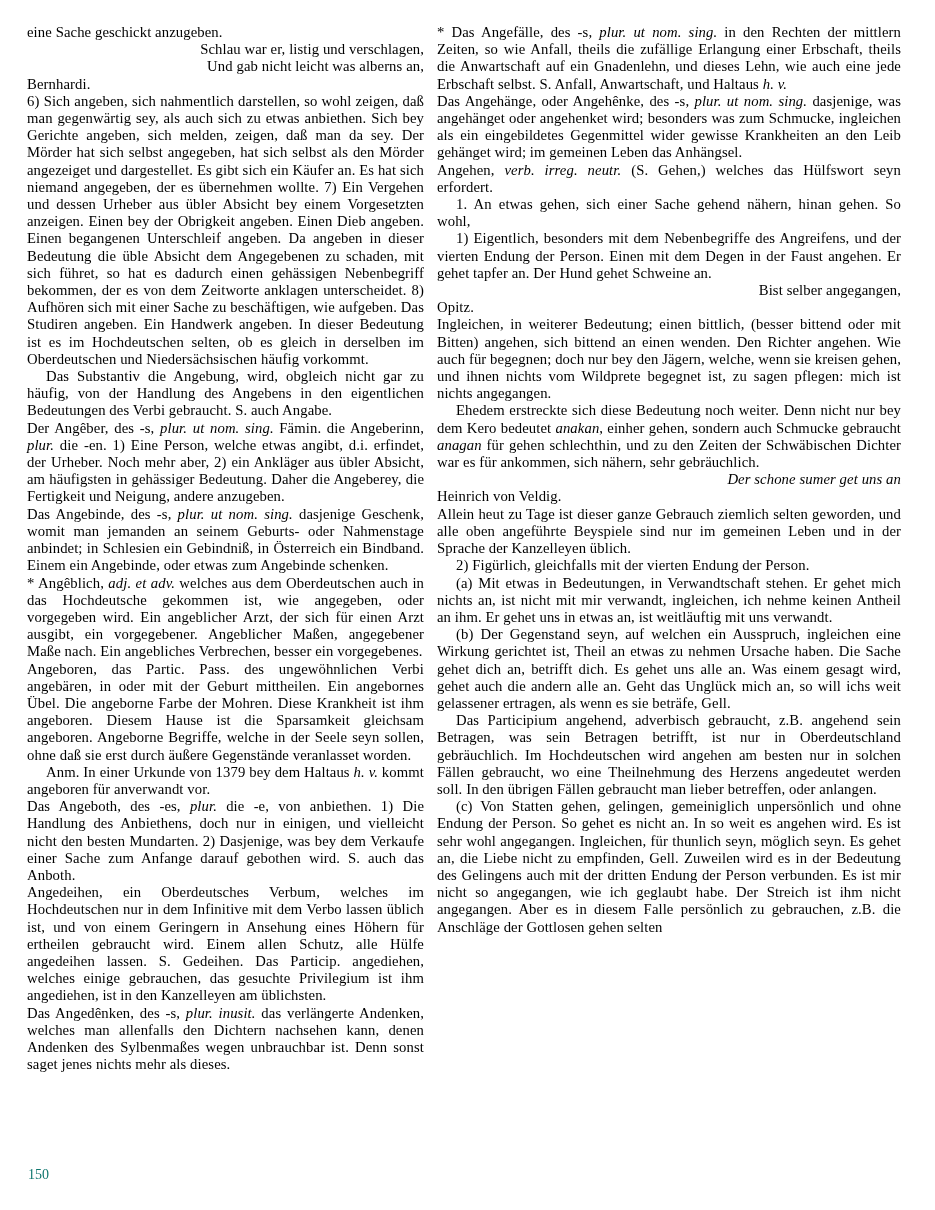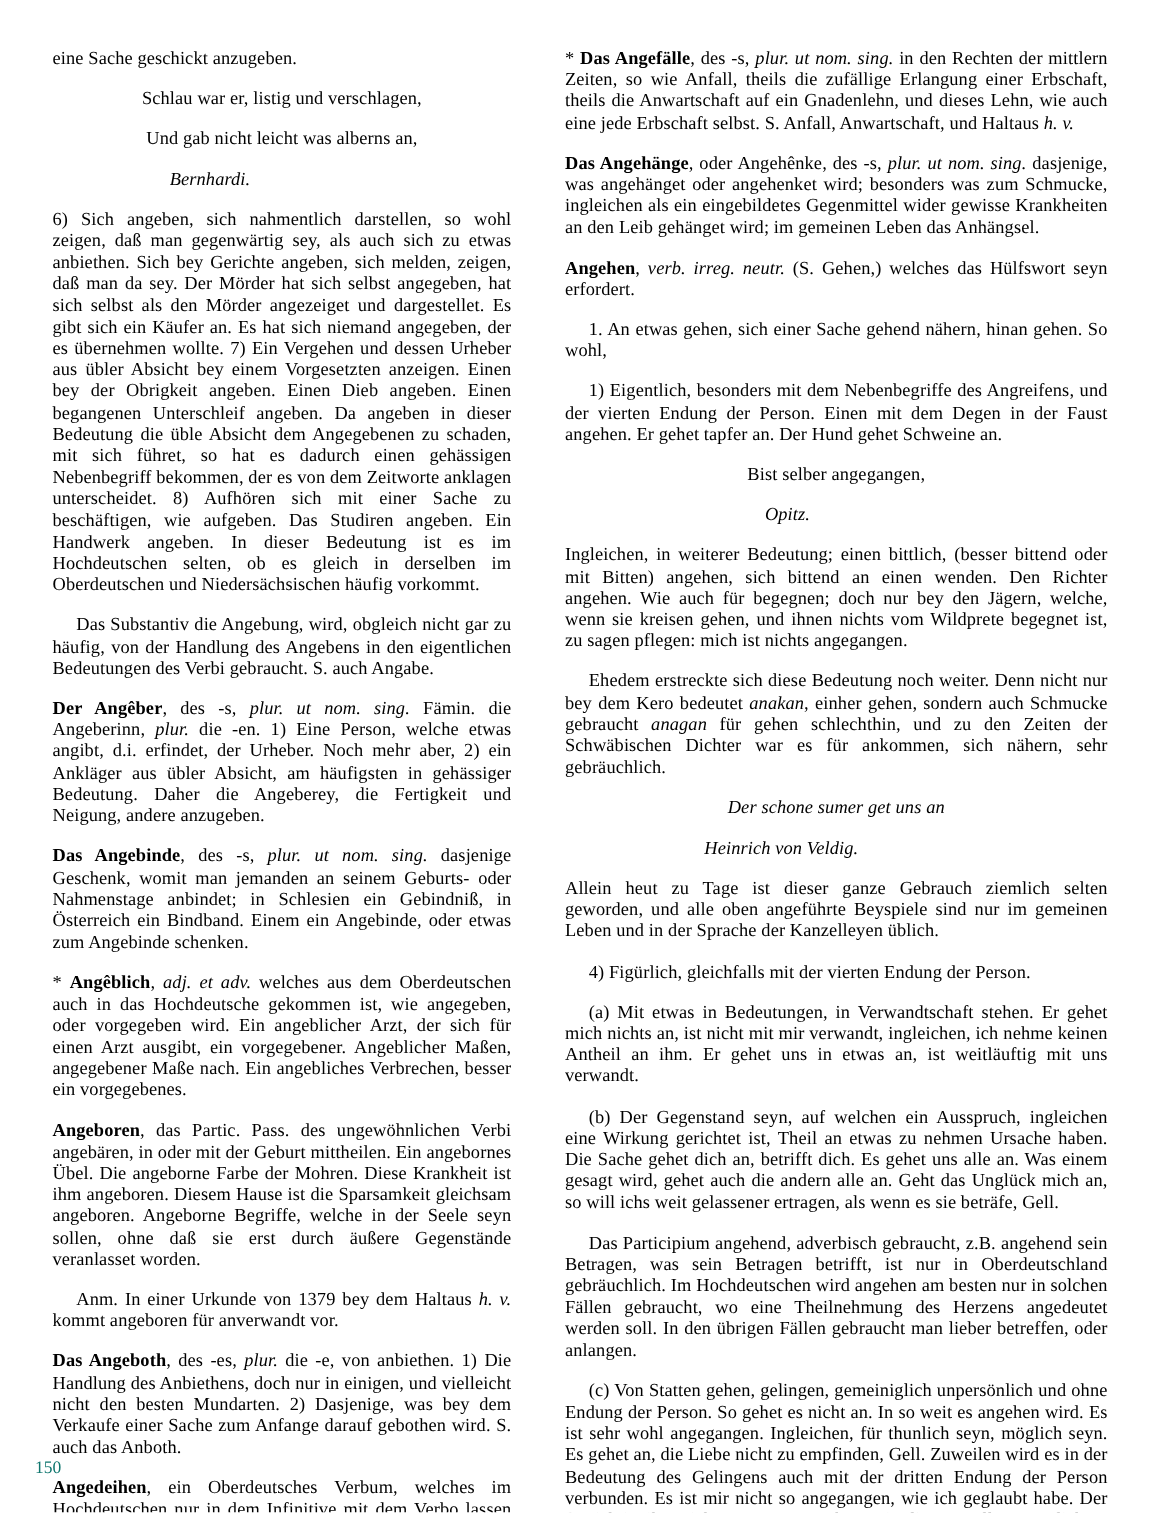--- a/index.html
+++ b/index.html
@@ -19,31 +19,30 @@
   .col {
     position: absolute;
     top: 24px;
     font-size: 14.7px;
     line-height: 17.2px;
     text-align: justify;
     letter-spacing: 0.1px;
   }
   .col-left  { left: 27px;  width: 397px; }
   .col-right { left: 437px; width: 464px; }
-  .col p { margin: 15px; padding: 0; }
+  .col p { margin: 0; padding: 0; }
   .p-para.indent { text-indent: 19px; }
   .p-verse {
-    text-align: center;
+    text-align: right;
     padding-left: 19px;
   }
   .p-attr {
-    text-align: center;
-    font-style: italic;
+    text-align: left;
   }
-  .run-b { font-weight: bold; }
+  .run-b { font-weight: normal; }
   .run-i { font-style: italic; }
   .page-number {
     position: absolute;
     left: 28px;
     top: 1166px;
     font-size: 14px;
     line-height: 17px;
     font-family: "Liberation Serif", "DejaVu Serif", serif;
     color: #0f766e;
   }
@@ -74,20 +73,20 @@
       <p class="p-para"><span class="run-b">Angehen</span><span>, </span><span class="run-i">verb. irreg. neutr.</span><span> (S. Gehen,) welches das Hülfswort seyn erfordert.</span></p>
       <p class="p-para indent"><span>1. An etwas gehen, sich einer Sache gehend nähern, hinan gehen. So wohl,</span></p>
       <p class="p-para indent"><span>1) Eigentlich, besonders mit dem Nebenbegriffe des Angreifens, und der vierten Endung der Person. Einen mit dem Degen in der Faust angehen. Er gehet tapfer an. Der Hund gehet Schweine an.</span></p>
       <p class="p-verse"><span>Bist selber angegangen,</span></p>
       <p class="p-attr" style="padding-right: 78px;"><span>Opitz.</span></p>
       <p class="p-para"><span>Ingleichen, in weiterer Bedeutung; einen bittlich, (besser bittend oder mit Bitten) angehen, sich bittend an einen wenden. Den Richter angehen. Wie auch für begegnen; doch nur bey den Jägern, welche, wenn sie kreisen gehen, und ihnen nichts vom Wildprete begegnet ist, zu sagen pflegen: mich ist nichts angegangen.</span></p>
       <p class="p-para indent"><span>Ehedem erstreckte sich diese Bedeutung noch weiter. Denn nicht nur bey dem Kero bedeutet </span><span class="run-i">anakan</span><span>, einher gehen, sondern auch Schmucke gebraucht </span><span class="run-i">anagan</span><span> für gehen schlechthin, und zu den Zeiten der Schwäbischen Dichter war es für ankommen, sich nähern, sehr gebräuchlich.</span></p>
       <p class="p-verse"><span class="run-i">Der schone sumer get uns an</span></p>
       <p class="p-attr" style="padding-right: 88px;"><span>Heinrich von Veldig.</span></p>
       <p class="p-para"><span>Allein heut zu Tage ist dieser ganze Gebrauch ziemlich selten geworden, und alle oben angeführte Beyspiele sind nur im gemeinen Leben und in der Sprache der Kanzelleyen üblich.</span></p>
-      <p class="p-para indent"><span>4) Figürlich, gleichfalls mit der vierten Endung der Person.</span></p>
+      <p class="p-para indent"><span>2) Figürlich, gleichfalls mit der vierten Endung der Person.</span></p>
       <p class="p-para indent"><span>(a) Mit etwas in Bedeutungen, in Verwandtschaft stehen. Er gehet mich nichts an, ist nicht mit mir verwandt, ingleichen, ich nehme keinen Antheil an ihm. Er gehet uns in etwas an, ist weitläuftig mit uns verwandt.</span></p>
       <p class="p-para indent"><span>(b) Der Gegenstand seyn, auf welchen ein Ausspruch, ingleichen eine Wirkung gerichtet ist, Theil an etwas zu nehmen Ursache haben. Die Sache gehet dich an, betrifft dich. Es gehet uns alle an. Was einem gesagt wird, gehet auch die andern alle an. Geht das Unglück mich an, so will ichs weit gelassener ertragen, als wenn es sie beträfe, Gell.</span></p>
       <p class="p-para indent"><span>Das Participium angehend, adverbisch gebraucht, z.B. angehend sein Betragen, was sein Betragen betrifft, ist nur in Oberdeutschland gebräuchlich. Im Hochdeutschen wird angehen am besten nur in solchen Fällen gebraucht, wo eine Theilnehmung des Herzens angedeutet werden soll. In den übrigen Fällen gebraucht man lieber betreffen, oder anlangen.</span></p>
       <p class="p-para indent"><span>(c) Von Statten gehen, gelingen, gemeiniglich unpersönlich und ohne Endung der Person. So gehet es nicht an. In so weit es angehen wird. Es ist sehr wohl angegangen. Ingleichen, für thunlich seyn, möglich seyn. Es gehet an, die Liebe nicht zu empfinden, Gell. Zuweilen wird es in der Bedeutung des Gelingens auch mit der dritten Endung der Person verbunden. Es ist mir nicht so angegangen, wie ich geglaubt habe. Der Streich ist ihm nicht angegangen. Aber es in diesem Falle persönlich zu gebrauchen, z.B. die Anschläge der Gottlosen gehen selten</span></p>
     </div>
   <div class="page-number">150</div>
 </div>
 
 </body></html>

